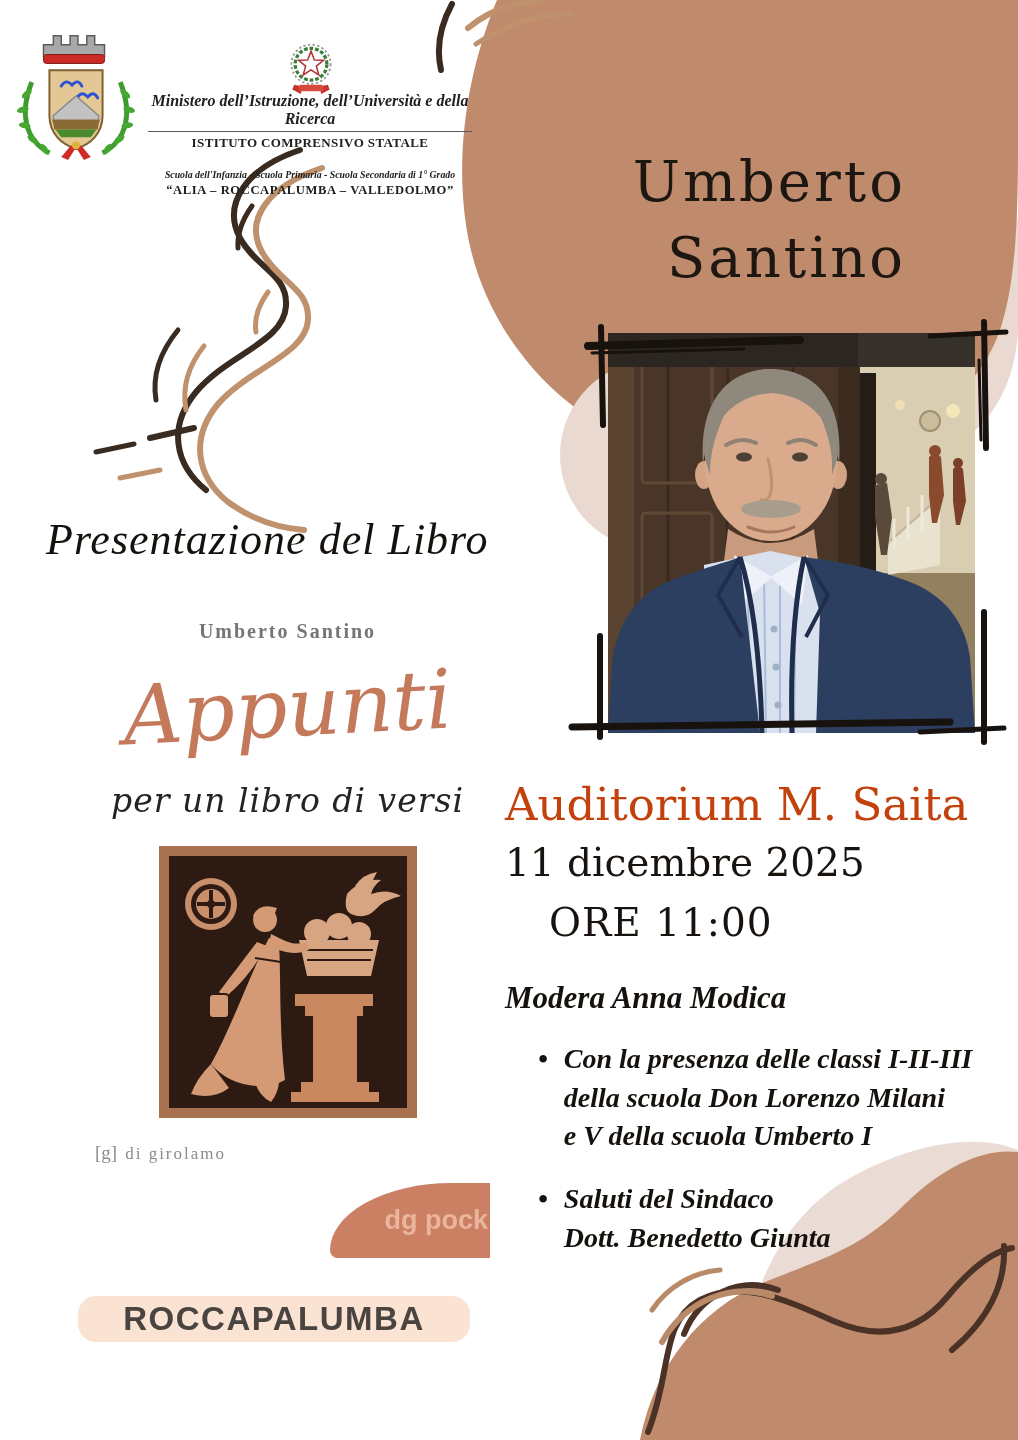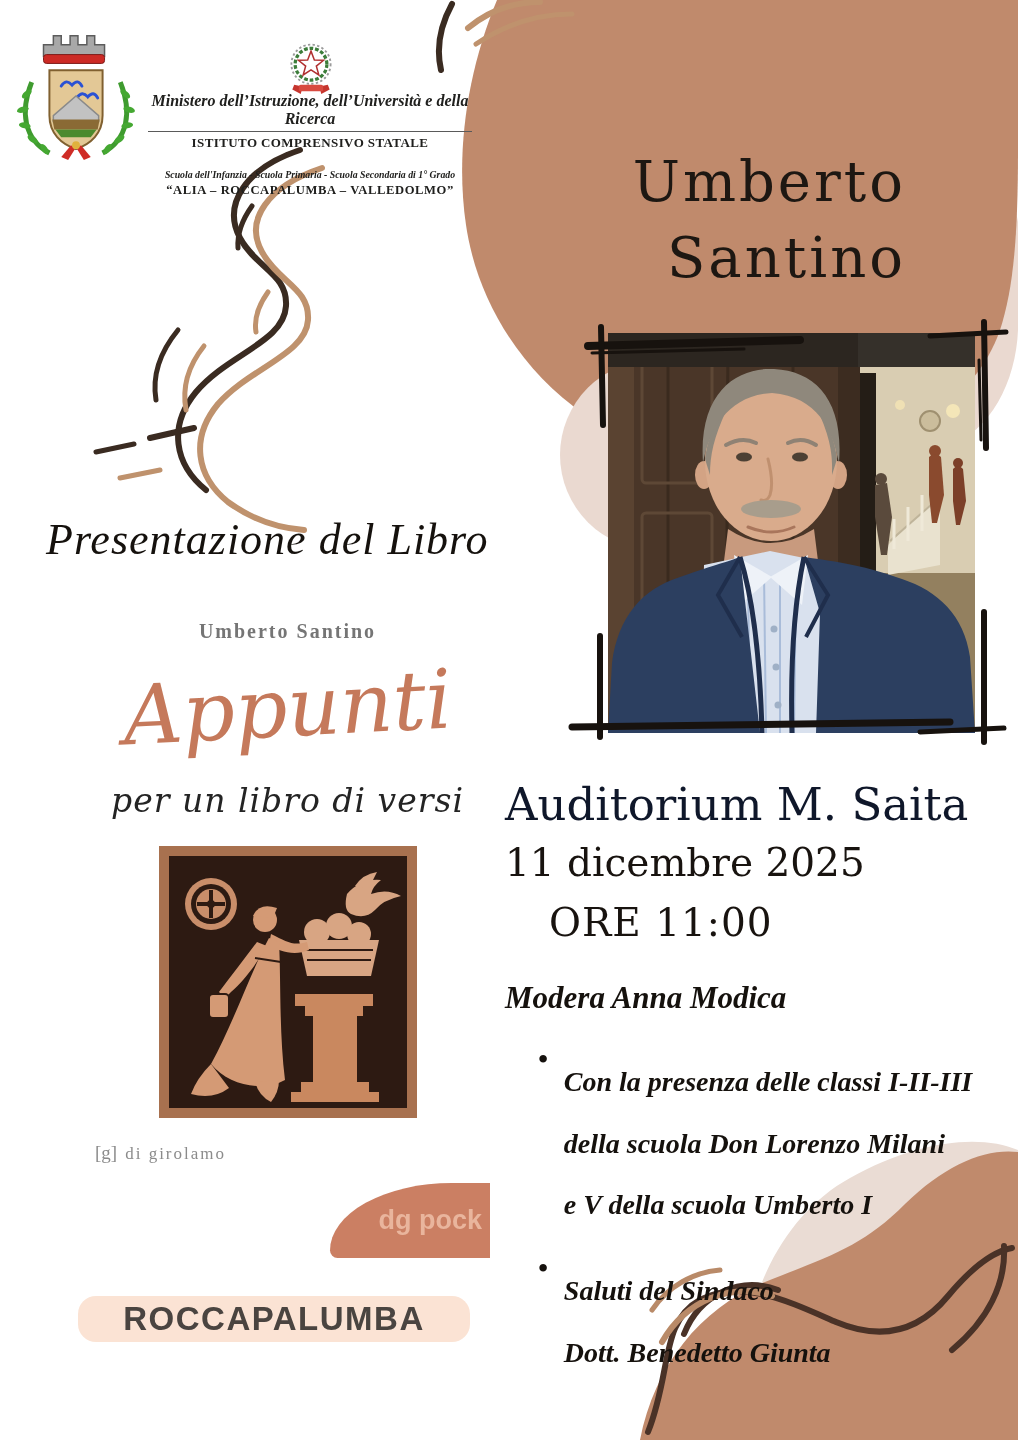--- a/index.html
+++ b/index.html
@@ -32,37 +32,37 @@
   .bc-author{font-weight:bold;font-size:20px;color:#757575;letter-spacing:2px;}
   .bc-title{margin-top:24px;font-family:"DejaVu Serif",serif;font-style:italic;font-size:82px;
     line-height:1;color:#c5795b;transform:rotate(-3deg);}
   .bc-sub{margin-top:32px;font-family:"DejaVu Serif",serif;font-style:italic;font-size:33px;
     letter-spacing:1px;color:#242424;}
   .bc-illustration{display:block;margin:26px auto 0;width:258px;height:272px;}
   .bc-pub{margin-top:24px;text-align:left;padding-left:10px;color:#8b8b8b;font-size:17px;letter-spacing:2px;}
   .bc-pub .mark{font-size:19px;letter-spacing:0;margin-right:8px;}
   .dgpock{position:absolute;left:330px;top:1183px;width:160px;height:75px;background:#cb7f63;z-index:2;
     border-radius:130px 0 0 8px / 72px 0 0 8px;display:flex;align-items:center;justify-content:flex-end;
-    box-sizing:border-box;padding-right:8px;}
+    box-sizing:border-box;padding-right:2px;}
   .dgpock span{font-family:"Liberation Sans",sans-serif;font-weight:bold;font-size:27px;color:#e9b59d;}
 
   
   .venue{position:absolute;left:505px;top:778px;z-index:2;font-family:"DejaVu Serif",serif;
-    font-size:45px;color:#0f172a;}
+    font-size:45px;color:#c2410c;}
   .date{position:absolute;left:505px;top:840px;z-index:2;font-family:"DejaVu Serif",serif;
     font-size:39px;color:#18130f;}
   .time{position:absolute;left:505px;top:900px;z-index:2;font-family:"DejaVu Serif",serif;
     font-size:39px;letter-spacing:1px;color:#18130f;margin-left:44px;}
   .moderator{position:absolute;left:505px;top:980px;z-index:2;font-weight:bold;font-style:italic;
     font-size:31px;color:#15110d;}
   .bullets{position:absolute;left:538px;top:1040px;width:460px;z-index:2;}
   .bullet{display:flex;gap:16px;margin-bottom:24px;font-weight:bold;font-style:italic;
     font-size:28px;line-height:1.38;color:#15110d;}
   .bullet .dot{flex:0 0 auto;}
-  .bullet .lines span{display:block;margin-top:23px;}
+  .bullet .lines span{display:block;}
 
   
   .badge{position:absolute;left:78px;top:1296px;width:392px;height:46px;background:#fbe3d4;
     border-radius:18px;display:flex;align-items:center;justify-content:center;z-index:2;}
   .badge span{font-family:"Liberation Sans",sans-serif;font-weight:bold;font-size:33px;
     letter-spacing:1.5px;color:#4a4440;}
 </style>
 </head>
 <body>
 

